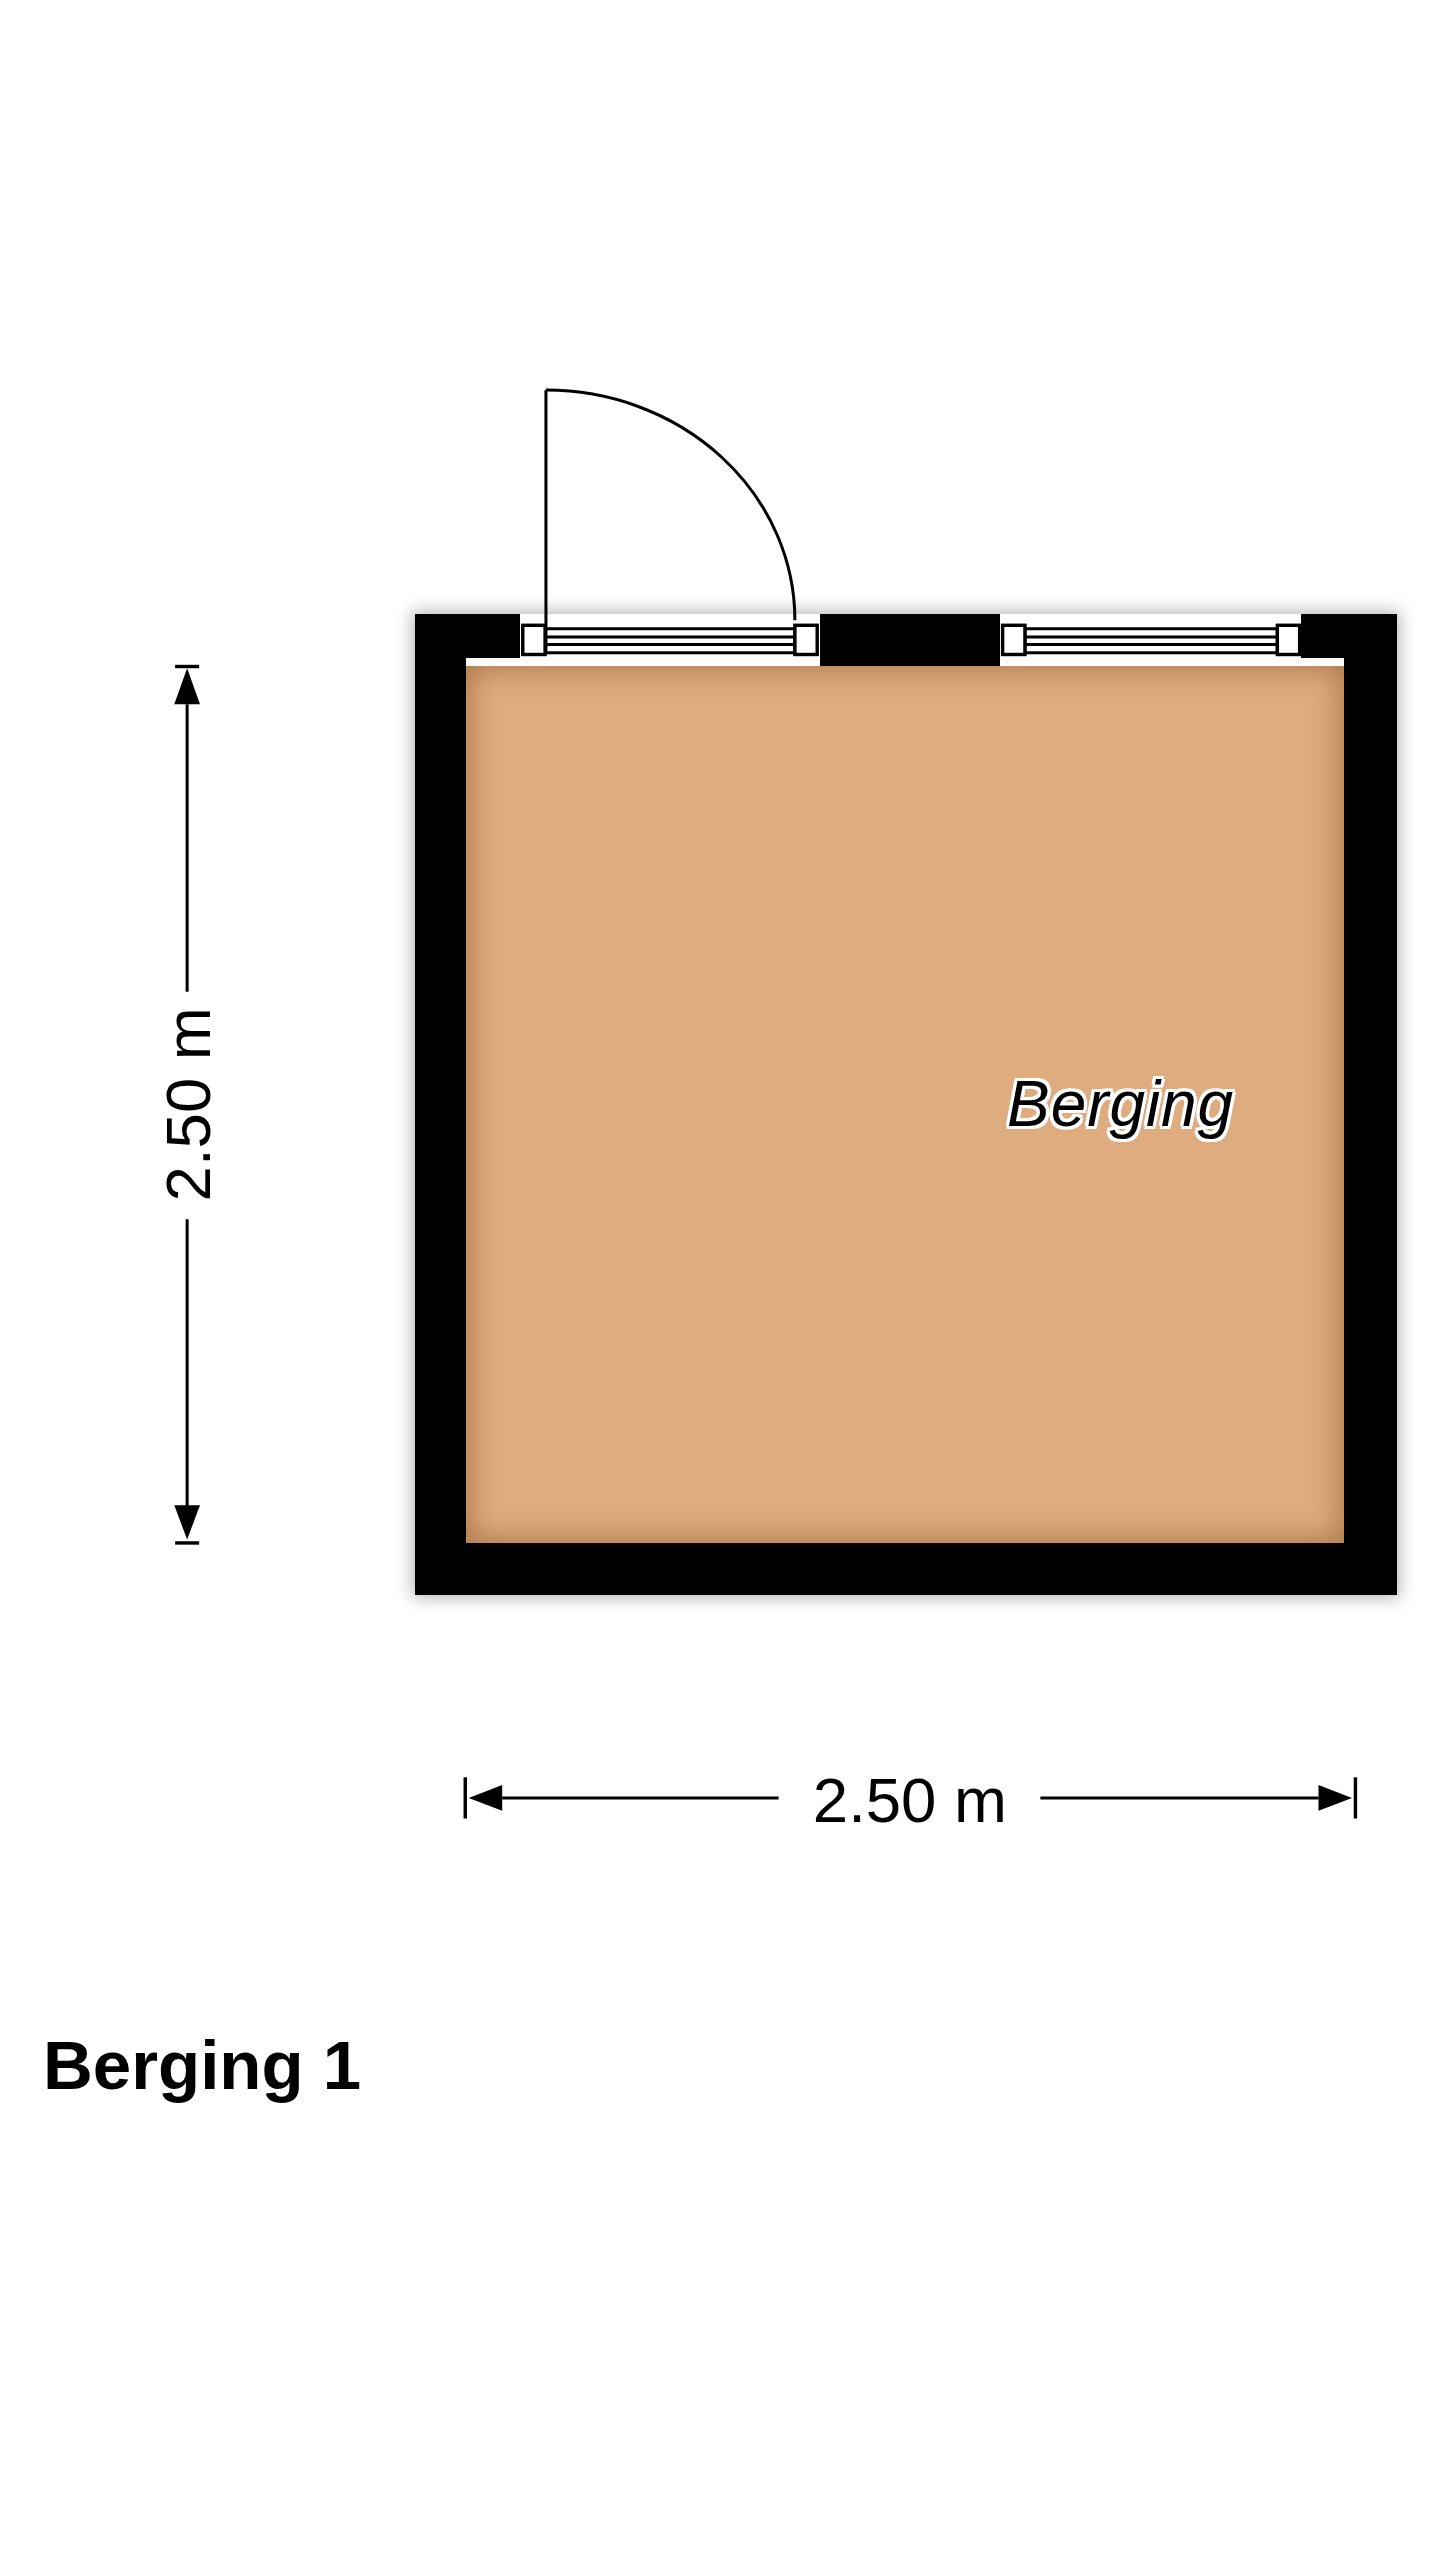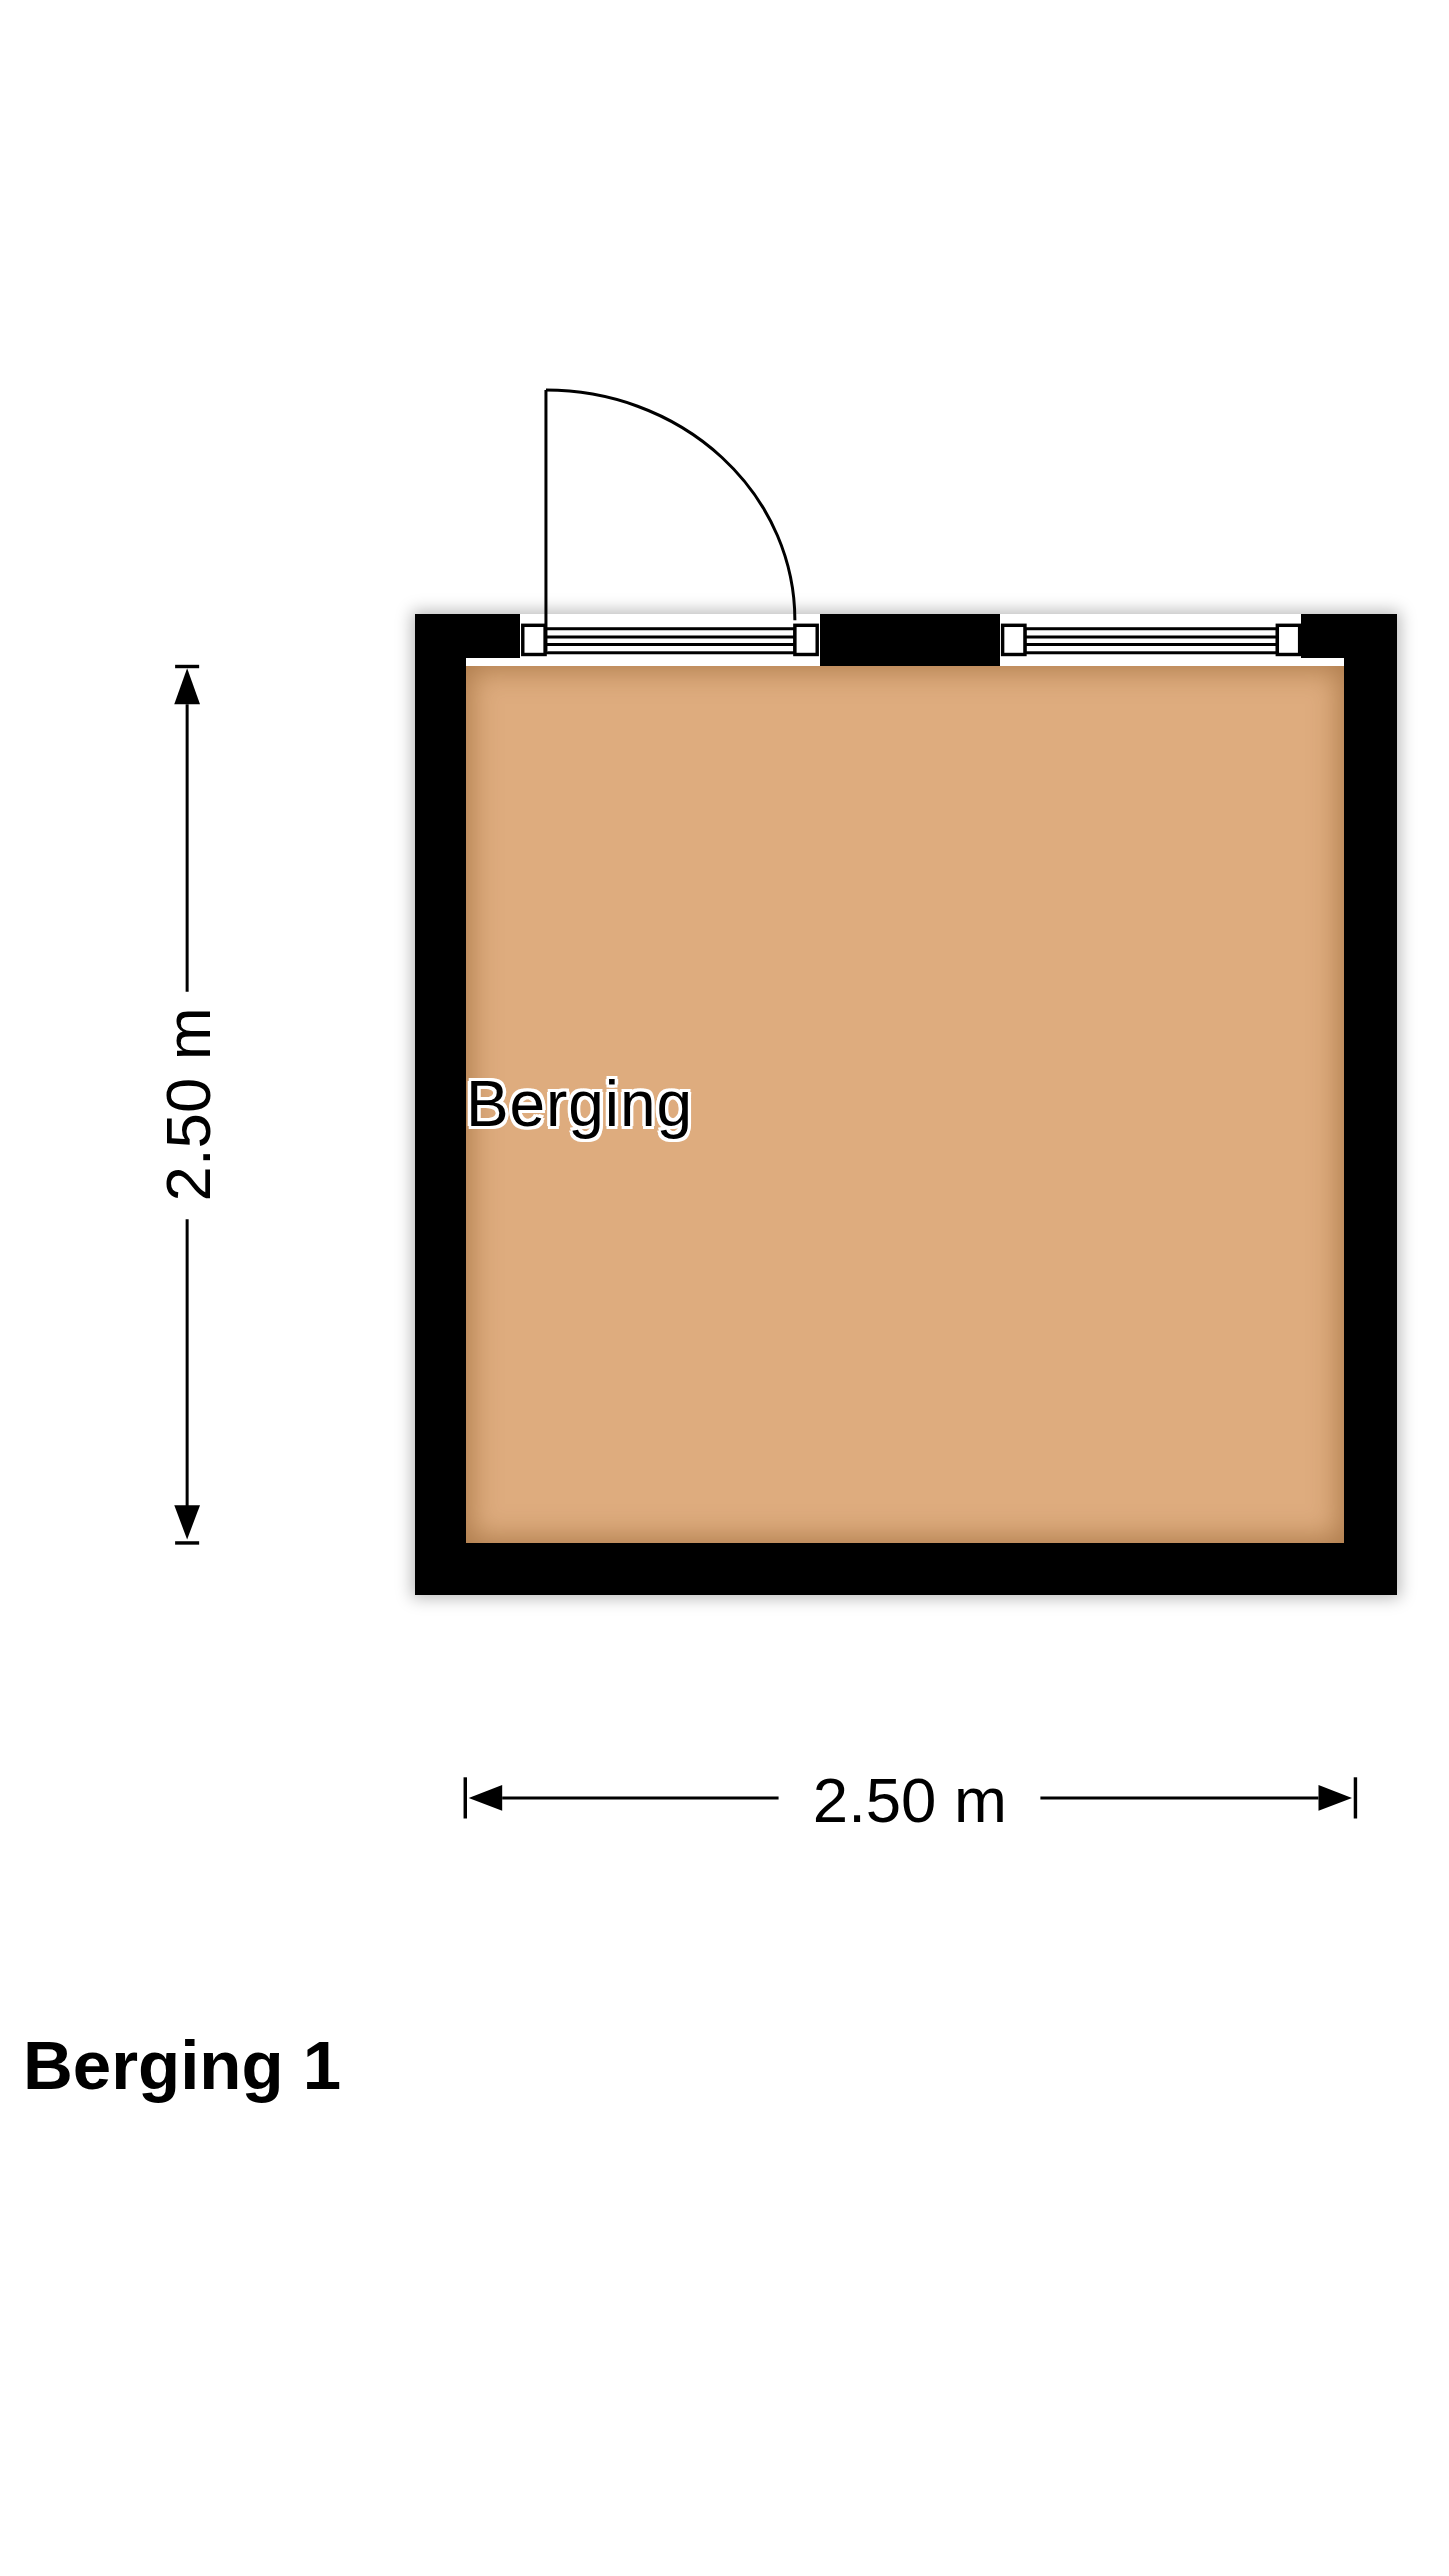--- a/index.html
+++ b/index.html
@@ -46,32 +46,32 @@
   .post{fill:#ffffff;stroke:var(--line);stroke-width:4;}
   .dim-text{
     font-family:"Liberation Sans", sans-serif;
     font-size:74px;fill:var(--line);
     text-anchor:middle;dominant-baseline:central;
   }
 
   
   .room-label-box{
     position:absolute;left:466px;top:665px;width:768px;height:878px;
-    display:flex;align-items:center;justify-content:flex-start;pointer-events:none;
+    display:flex;align-items:center;justify-content:flex-end;pointer-events:none;font-style:italic;
   }
   .room-label{
     font-size:64px;color:var(--label);letter-spacing:0.9px;
     text-shadow:
       -3.4px 0 0 #fff, 3.4px 0 0 #fff, 0 -3.4px 0 #fff, 0 3.4px 0 #fff,
       -2.6px -2.6px 0 #fff, 2.6px -2.6px 0 #fff, -2.6px 2.6px 0 #fff, 2.6px 2.6px 0 #fff;
   }
 
   
   .footer{
-    position:absolute;left:23px;top:2026px;
+    position:absolute;left:43px;top:2026px;
     font-size:69px;font-weight:bold;line-height:80px;color:#000;
     white-space:nowrap;
   }
 </style>
 </head>
 <body>
 
 <div class="canvas">
 
   <div class="room-wall"></div>

